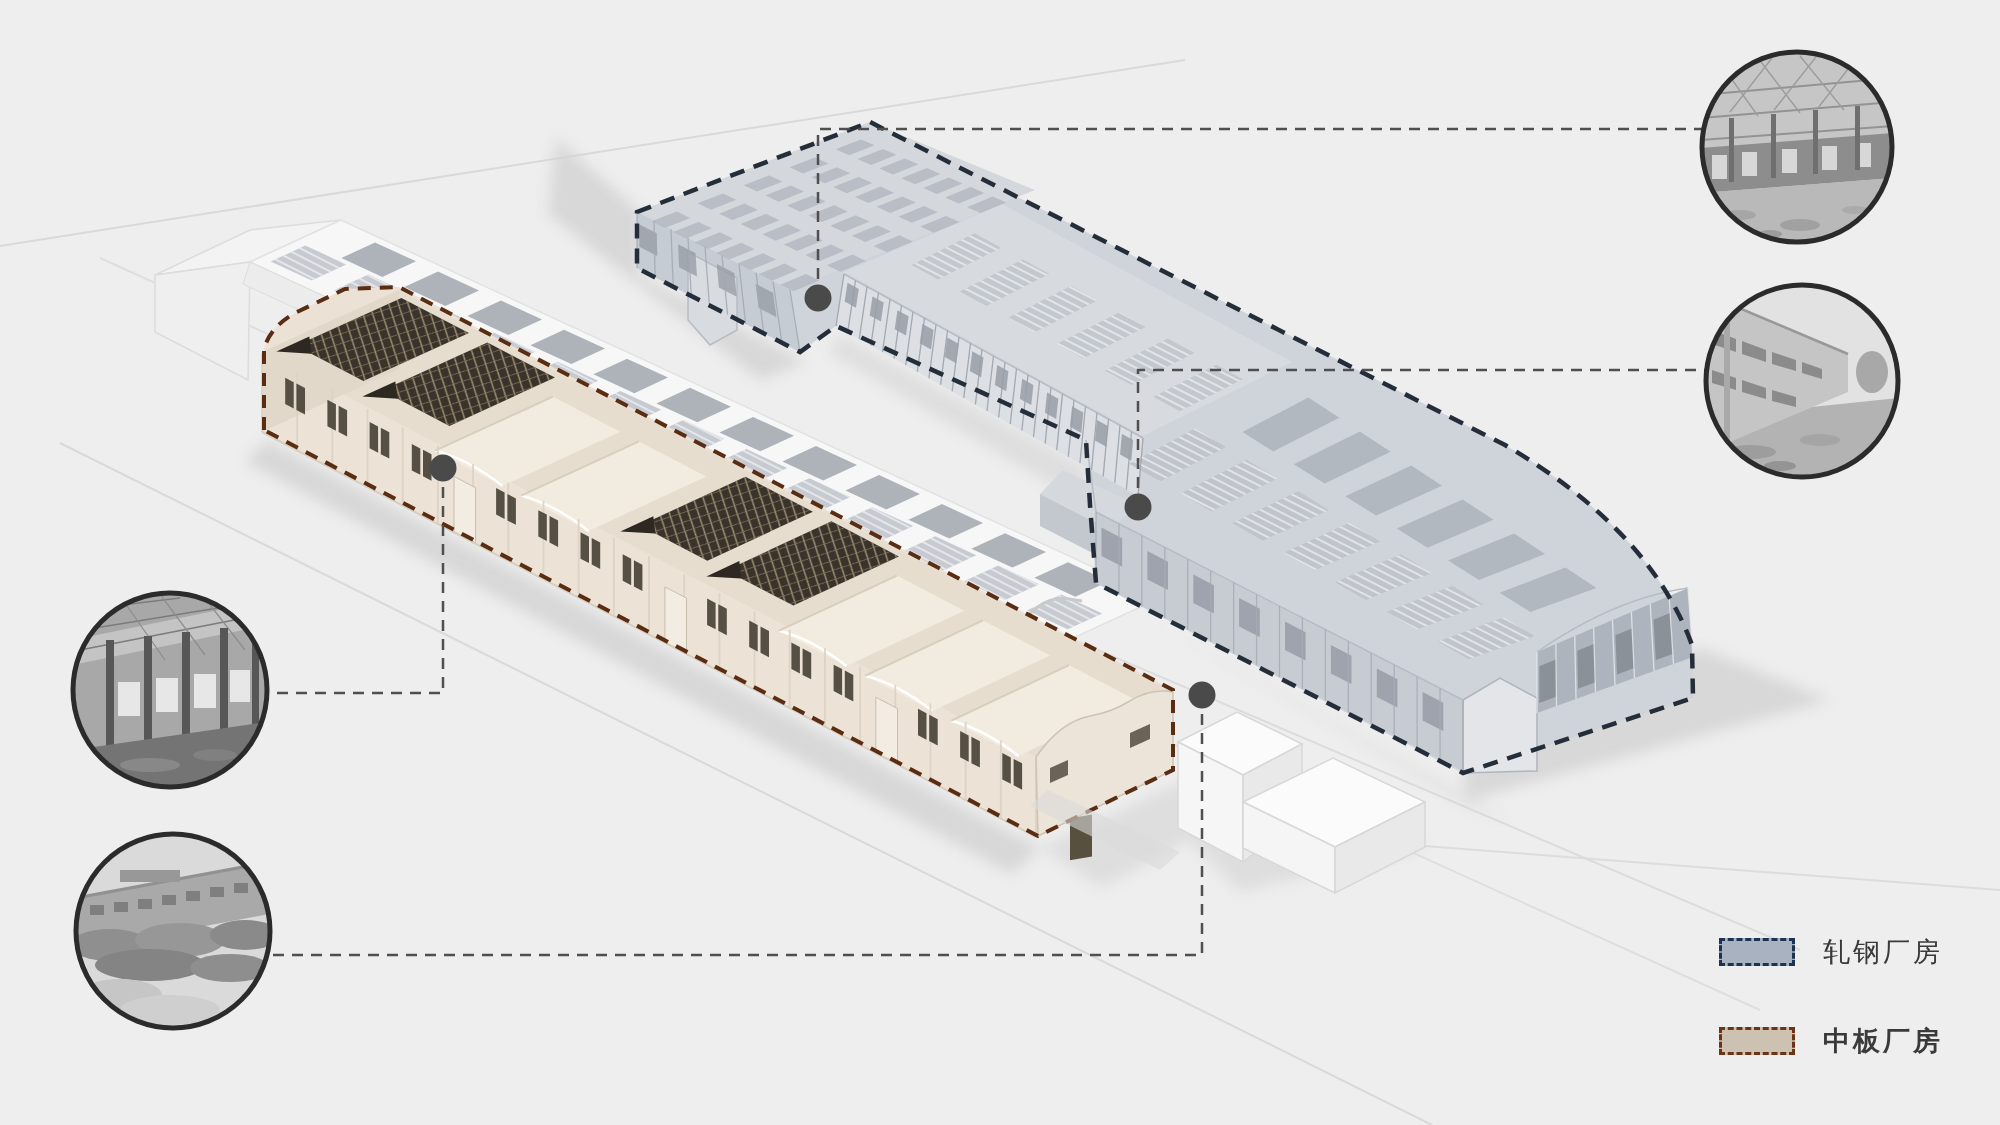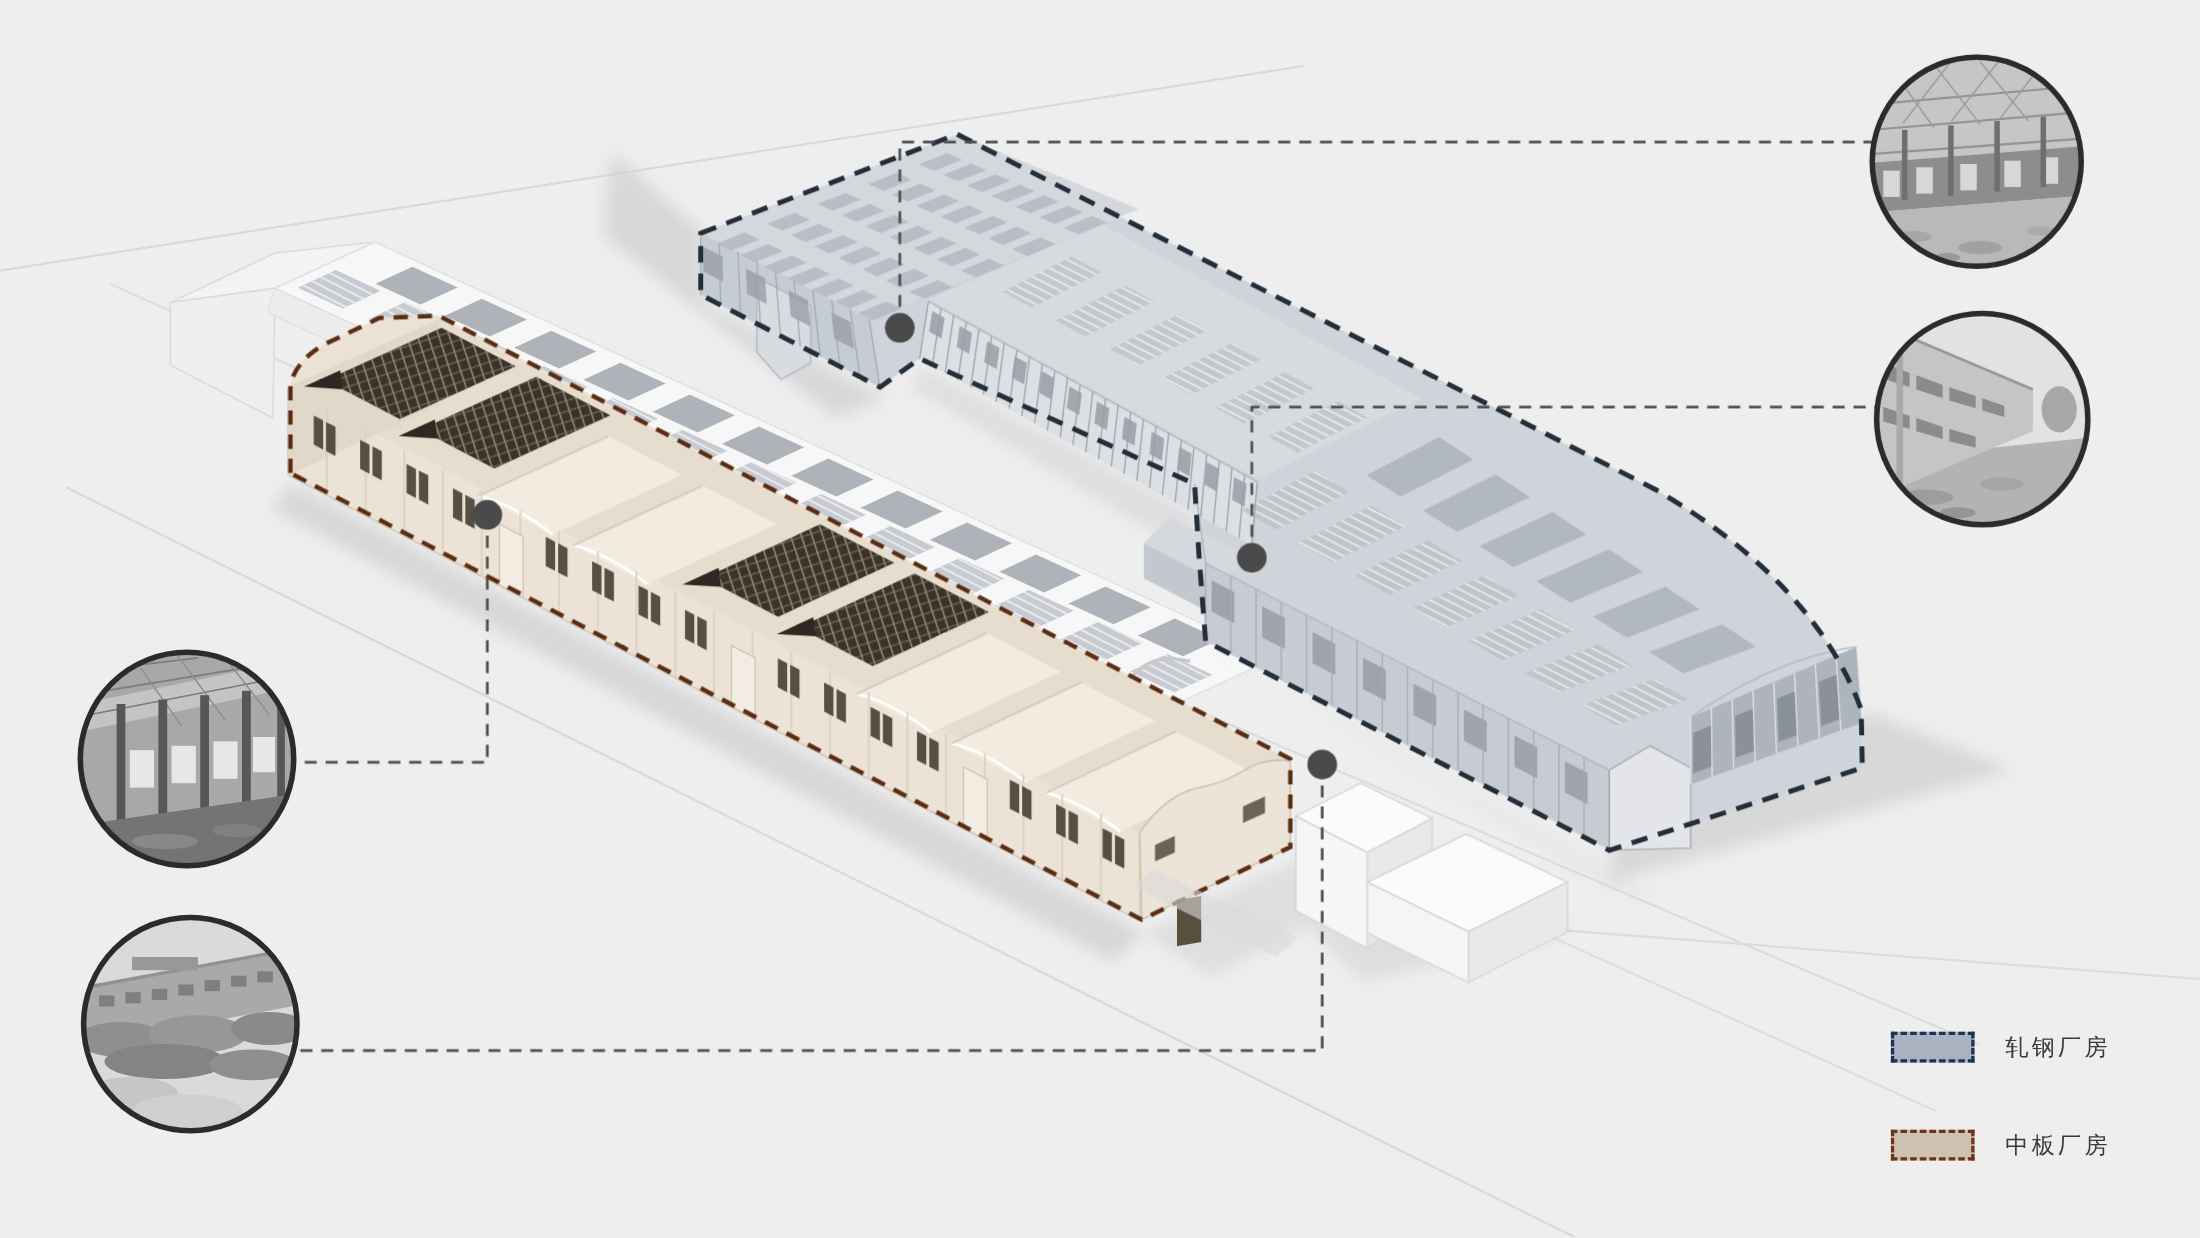--- a/index.html
+++ b/index.html
@@ -2,25 +2,25 @@
 <html><head>
 <meta charset="utf-8">
 <style>
   html,body{margin:0;padding:0;background:#eeeeee;}
   .stage{position:relative;width:2000px;height:1125px;background:#eeeeee;overflow:hidden;
          font-family:"Liberation Sans","DejaVu Sans",sans-serif;}
   svg{position:absolute;left:0;top:0;}
   .legend{position:absolute;left:1719px;top:932px;width:280px;}
   .lg-row{position:absolute;left:0;height:40px;display:flex;align-items:center;}
   .lg-row.r1{top:0;}
-  .lg-row.r2{top:89px;}
+  .lg-row.r2{top:89px;font-weight:bold;}
   .lg-sw{width:76px;height:28px;box-sizing:border-box;border:3px dashed #000;}
   .sw-blue{background:#a9b2c1;border-color:#1d3354;}
   .sw-tan{background:#cdc2b2;border-color:#6d3315;}
-  .lg-label{margin-left:28px;font-size:21px;letter-spacing:3px;color:#3a3a3a;}
+  .lg-label{margin-left:28px;font-size:27px;letter-spacing:3px;color:#3a3a3a;}
 </style>
 </head>
 <body>
 
 <div class="stage">
 <svg id="axo" width="2000" height="1125" viewBox="0 0 2000 1125">
   <defs>
     <pattern id="st" width="7" height="7" patternUnits="userSpaceOnUse" patternTransform="rotate(27)">
       <line x1="0" y1="1" x2="7" y2="1" stroke="#ffffff" stroke-width="1.6" opacity="0.65"></line>
     </pattern>

